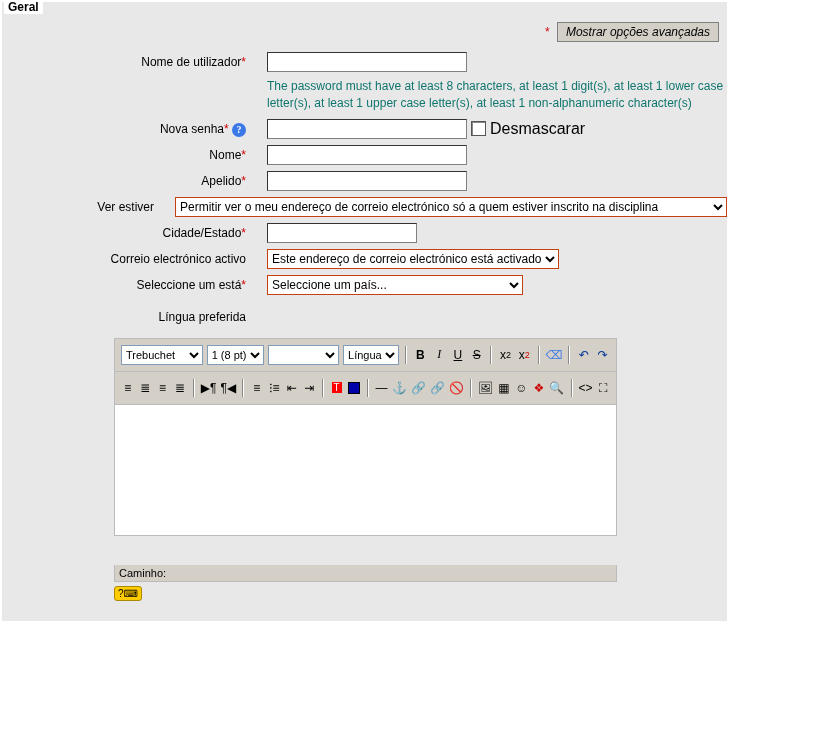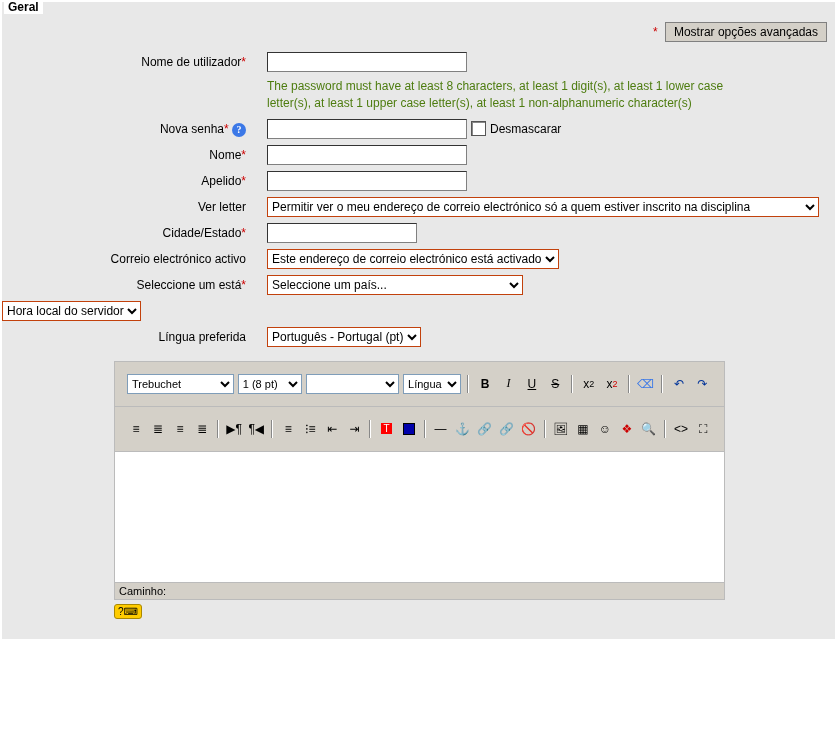--- a/index.html
+++ b/index.html
@@ -6,21 +6,21 @@
     font-family: Arial, sans-serif;
     font-size: 12px;
     background: #fff;
     margin: 0;
     padding: 2px;
     color: #000;
   }
   .fieldset {
     border: none;
     background: #e8e8e8;
-    width: 833px;
+    width: 725px;
     box-sizing: border-box;
     position: relative;
     padding: 0 0 20px 0;
   }
   .legend {
     font-weight: bold;
     font-size: 12px;
     padding: 0 4px;
     color: #000;
     position: relative;
@@ -38,20 +38,21 @@
     font-weight: normal;
     margin-right: 4px;
   }
   .advanced-btn {
     background: #d4d0c8;
     border: 1px solid #808080;
     padding: 2px 8px;
     font-size: 12px;
     cursor: pointer;
     font-family: Arial, sans-serif;
+    font-style: italic;
   }
   .form-row {
     display: flex;
     align-items: flex-start;
     margin-bottom: 6px;
   }
   .label-col {
     width: 265px;
     text-align: right;
     padding-right: 21px;
@@ -97,46 +98,46 @@
   .w200 { width: 200px; }
   .w150 { width: 150px; }
   select {
     border: 1px solid #c2410c;
     font-family: Arial, sans-serif;
     font-size: 12px;
     height: 20px;
     background: #fff;
   }
   .hint {
-    color: #4d7c0f;
+    color: #0f766e;
     line-height: 1.45;
   }
   .checkbox-raw {
     width: 13px;
     height: 13px;
     border: 1px solid #555;
     background: #fff;
     display: inline-block;
     box-shadow: inset 1px 1px 0 #888;
   }
   .unmask-label {
-    font-size: 12px;
+    font-size: 16px;
   }
   
   .editor-wrap {
     margin-left: 112px;
     margin-right: 110px;
     margin-top: 14px;
   }
   .tb {
     background: #d4d0c8;
     border: 1px solid #bbb;
     display: flex;
     align-items: center;
-    padding: 12px;
+    padding: 6px;
     gap: 4px;
     flex-wrap: nowrap;
   }
   .tb + .tb {
     border-top: none;
   }
   .tb select {
     font-size: 11px;
     height: 20px;
     border: 1px solid #7f9db9;
@@ -163,20 +164,21 @@
     border-top: none;
     background: #fff;
     height: 130px;
   }
   .editor-path {
     border: 1px solid #bbb;
     border-top: none;
     background: #d4d0c8;
     font-size: 11px;
     padding: 2px 4px;
+    margin-top: 29px;
   }
   .kb-icon {
     margin-top: 4px;
     display: inline-block;
     background: #ffcc00;
     border: 1px solid #aa8800;
     border-radius: 3px;
     padding: 1px 3px;
     font-size: 10px;
   }
@@ -245,21 +247,21 @@
     <div class="field-col">
       <input type="text" class="w200" style="">
     </div>
   </div>
 
   
 
   
   <div class="form-row">
     <div class="label-col">
-      <span>Ver letter</span>
+      <span>Ver estiver</span>
     </div>
     <div class="field-col">
       <select style="width:552px">
         <option>Permitir ver o meu endereço de correio electrónico só a quem estiver inscrito na disciplina</option>
       </select>
     </div>
   </div>
 
   
   <div class="form-row">
@@ -290,36 +292,26 @@
     </div>
     <div class="field-col">
       <select style="width:256px">
         <option>Seleccione um país...</option>
       </select>
     </div>
   </div>
 
   
   <div class="form-row">
-    <div class="field-col">
-      <select>
-        <option>Hora local do servidor</option>
-      </select>
-    </div>
   </div>
 
   
   <div class="form-row">
     <div class="label-col">
       <span>Língua preferida</span>
-    </div>
-    <div class="field-col">
-      <select>
-        <option>Português - Portugal (pt)</option>
-      </select>
     </div>
   </div>
 
   
 
   
   <div class="editor-wrap">
     <div class="tb">
       <select style="width:110px"><option>Trebuchet</option></select>
       <select style="width:66px"><option>1 (8 pt)</option></select>

